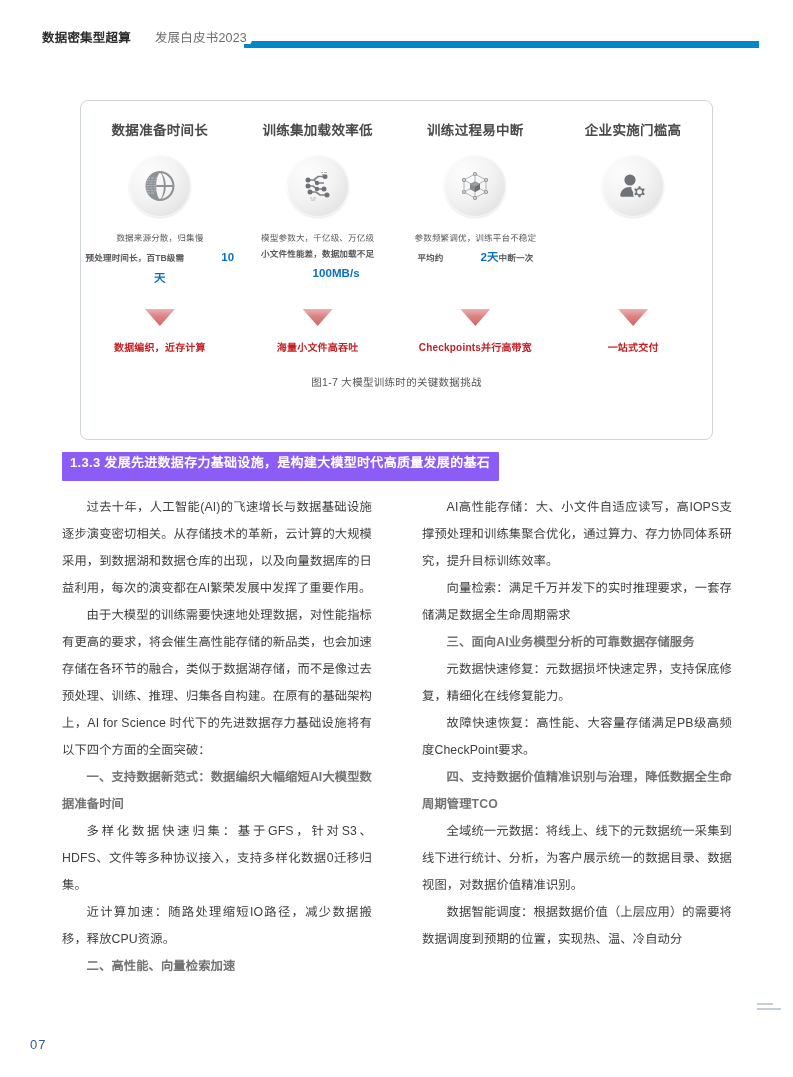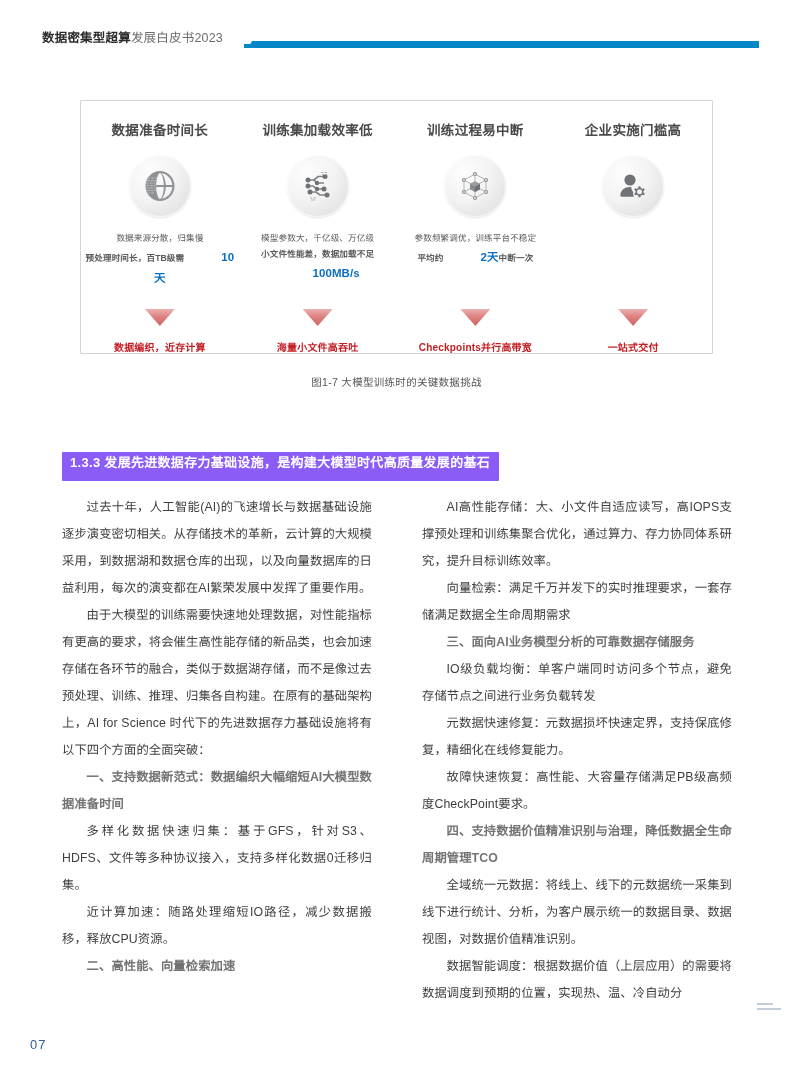--- a/index.html
+++ b/index.html
@@ -33,20 +33,21 @@
     letter-spacing: 0.2px;
     white-space: nowrap;
   }
   .header-title .ht-bold {
     font-weight: bold;
     color: #2c2c2c;
   }
   .header-title .ht-light {
     font-weight: normal;
     color: #6d6d6d;
+    margin-left: 24px;
   }
   .header-rule {
     position: absolute;
     left: 248px;
     top: 41px;
     width: 511px;
     height: 7px;
     background: #0087c8;
     -webkit-clip-path: polygon(4px 0, 100% 0, 100% 100%, 0 100%);
     clip-path: polygon(4px 0, 100% 0, 100% 100%, 0 100%);
@@ -59,23 +60,23 @@
     height: 4px;
     background: #0087c8;
   }
 
   
   .figure-card {
     position: absolute;
     left: 80px;
     top: 100px;
     width: 633px;
-    height: 254px;
+    height: 340px;
     border: 1px solid #cfd5db;
-    border-radius: 1px;
+    border-radius: 8px;
     background: #ffffff;
     box-sizing: border-box;
   }
   .challenge-cols {
     position: absolute;
     left: 0; top: 0;
     width: 100%;
     height: 100%;
     display: flex;
   }
@@ -405,21 +406,20 @@
     <p class="sub-head-indent">一、支持数据新范式：数据编织大幅缩短AI大模型数据准备时间</p>
     <p class="indent">多样化数据快速归集：基于GFS，针对S3、HDFS、文件等多种协议接入，支持多样化数据0迁移归集。</p>
     <p class="indent">近计算加速：随路处理缩短IO路径，减少数据搬移，释放CPU资源。</p>
     <p class="sub-head-indent">二、高性能、向量检索加速</p>
   </div>
 
   <div class="body-col">
     <p class="indent">AI高性能存储：大、小文件自适应读写，高IOPS支撑预处理和训练集聚合优化，通过算力、存力协同体系研究，提升目标训练效率。</p>
     <p class="indent">向量检索：满足千万并发下的实时推理要求，一套存储满足数据全生命周期需求</p>
     <p class="sub-head-indent">三、面向AI业务模型分析的可靠数据存储服务</p>
-    <p class="indent">IO级负载均衡：单客户端同时访问多个节点，避免存储节点之间进行业务负载转发</p>
     <p class="indent">元数据快速修复：元数据损坏快速定界，支持保底修复，精细化在线修复能力。</p>
     <p class="indent">故障快速恢复：高性能、大容量存储满足PB级高频度CheckPoint要求。</p>
     <p class="sub-head-indent">四、支持数据价值精准识别与治理，降低数据全生命周期管理TCO</p>
     <p class="indent">全域统一元数据：将线上、线下的元数据统一采集到线下进行统计、分析，为客户展示统一的数据目录、数据视图，对数据价值精准识别。</p>
     <p class="indent">数据智能调度：根据数据价值（上层应用）的需要将数据调度到预期的位置，实现热、温、冷自动分</p>
   </div>
 
 </div>
 
 <div class="footer-marks">

